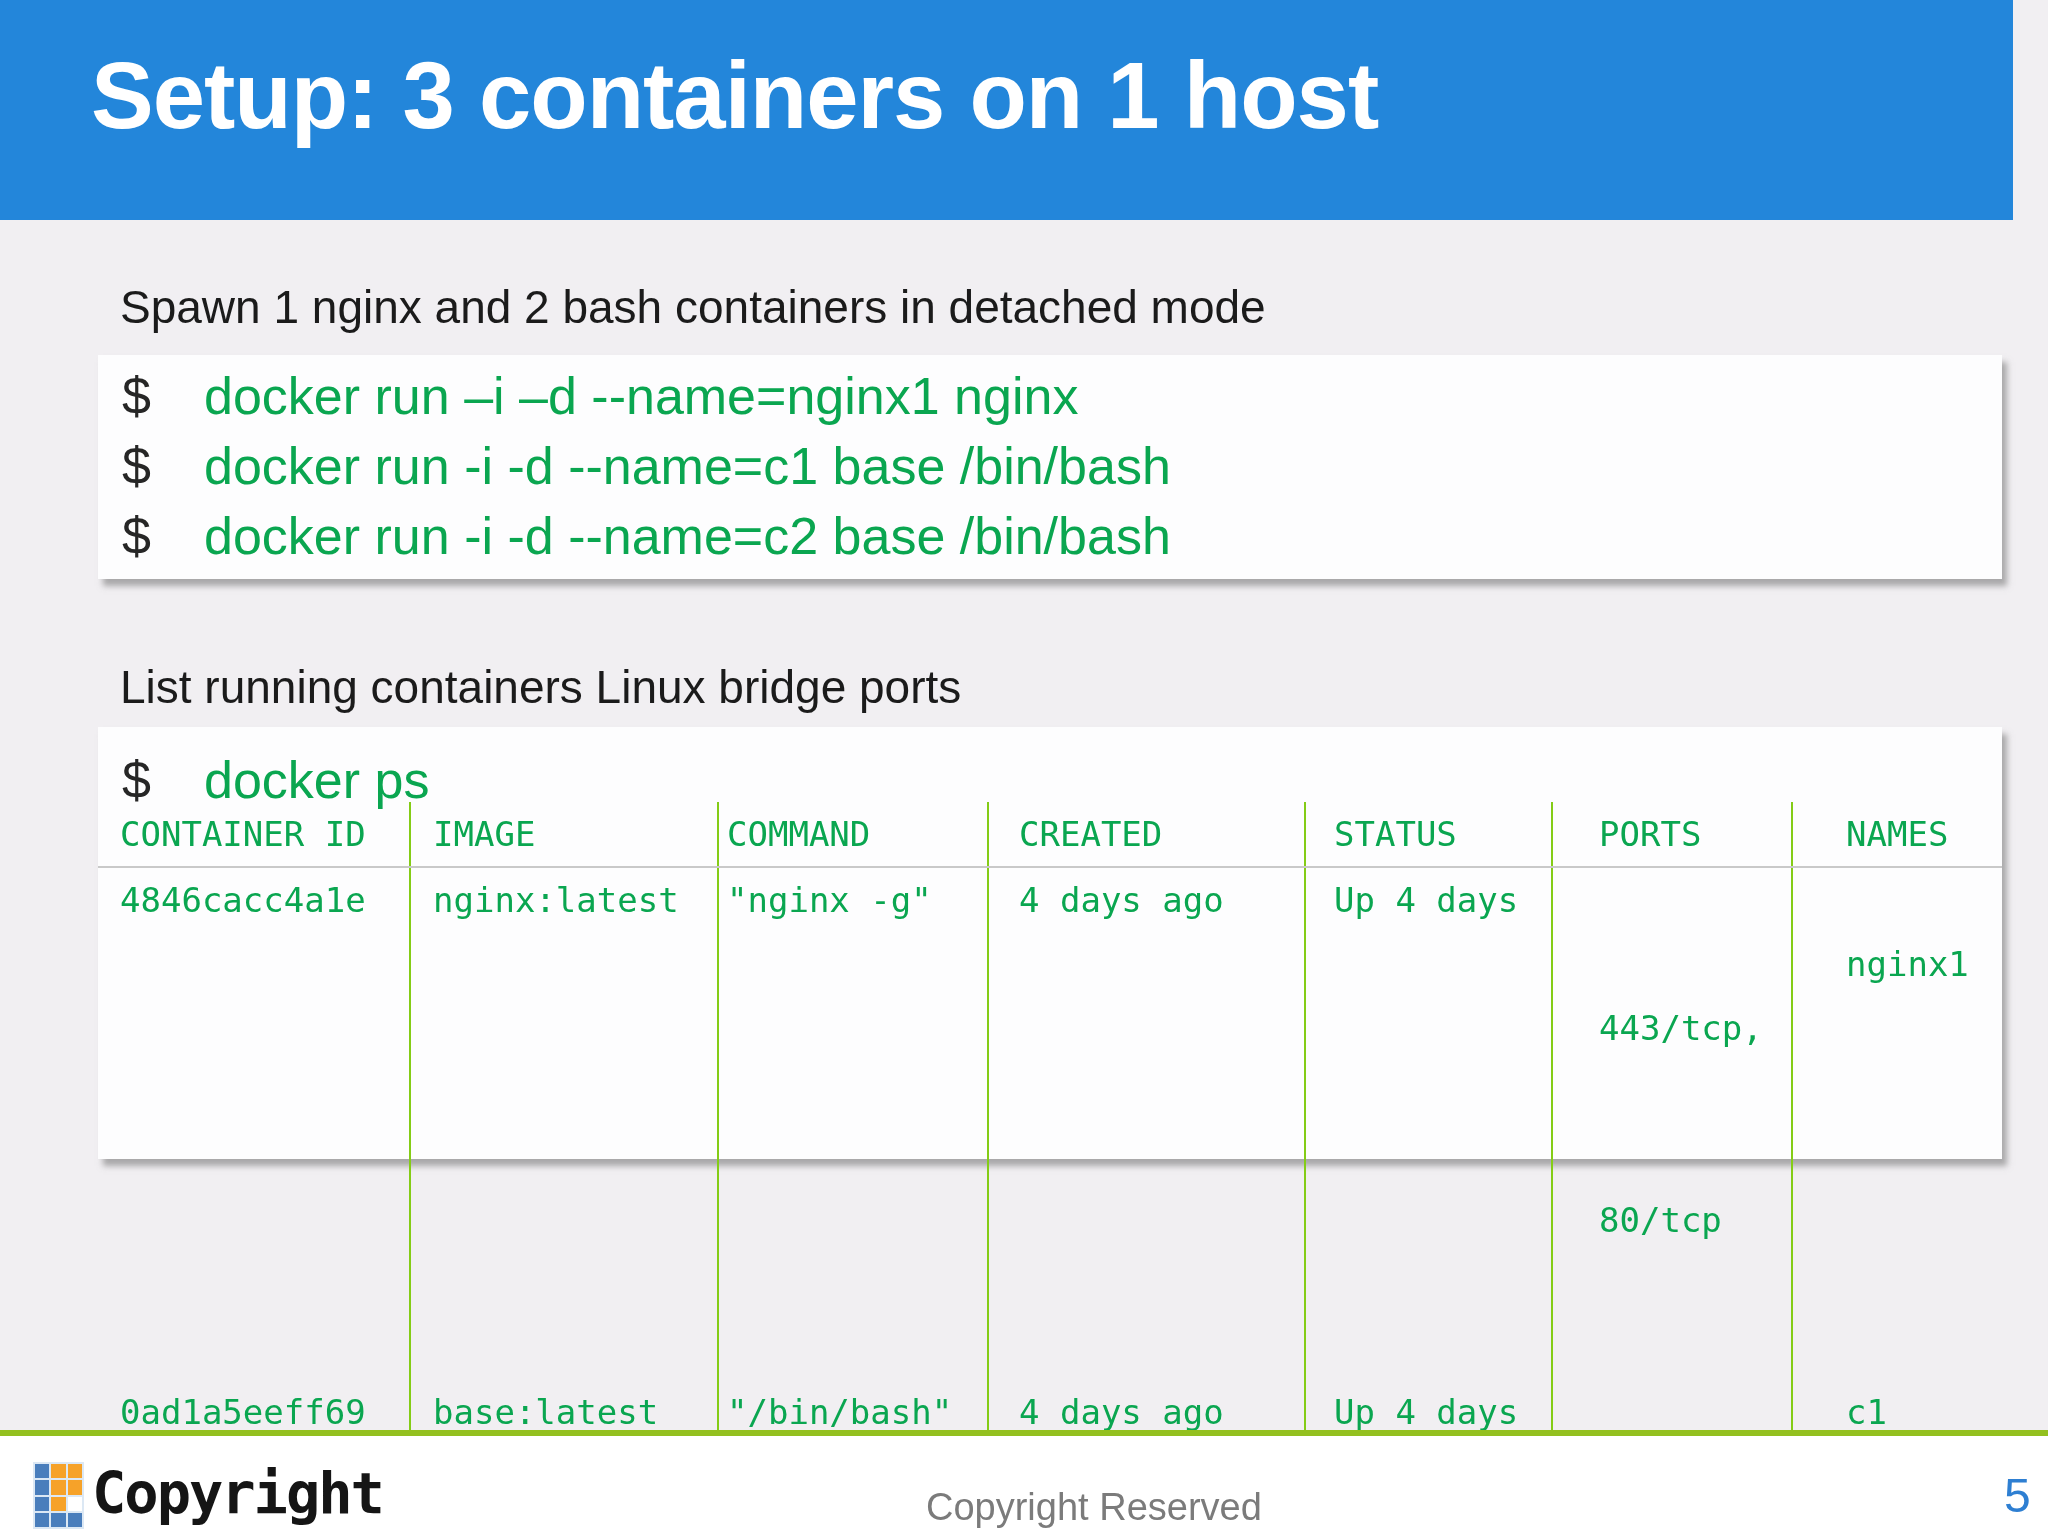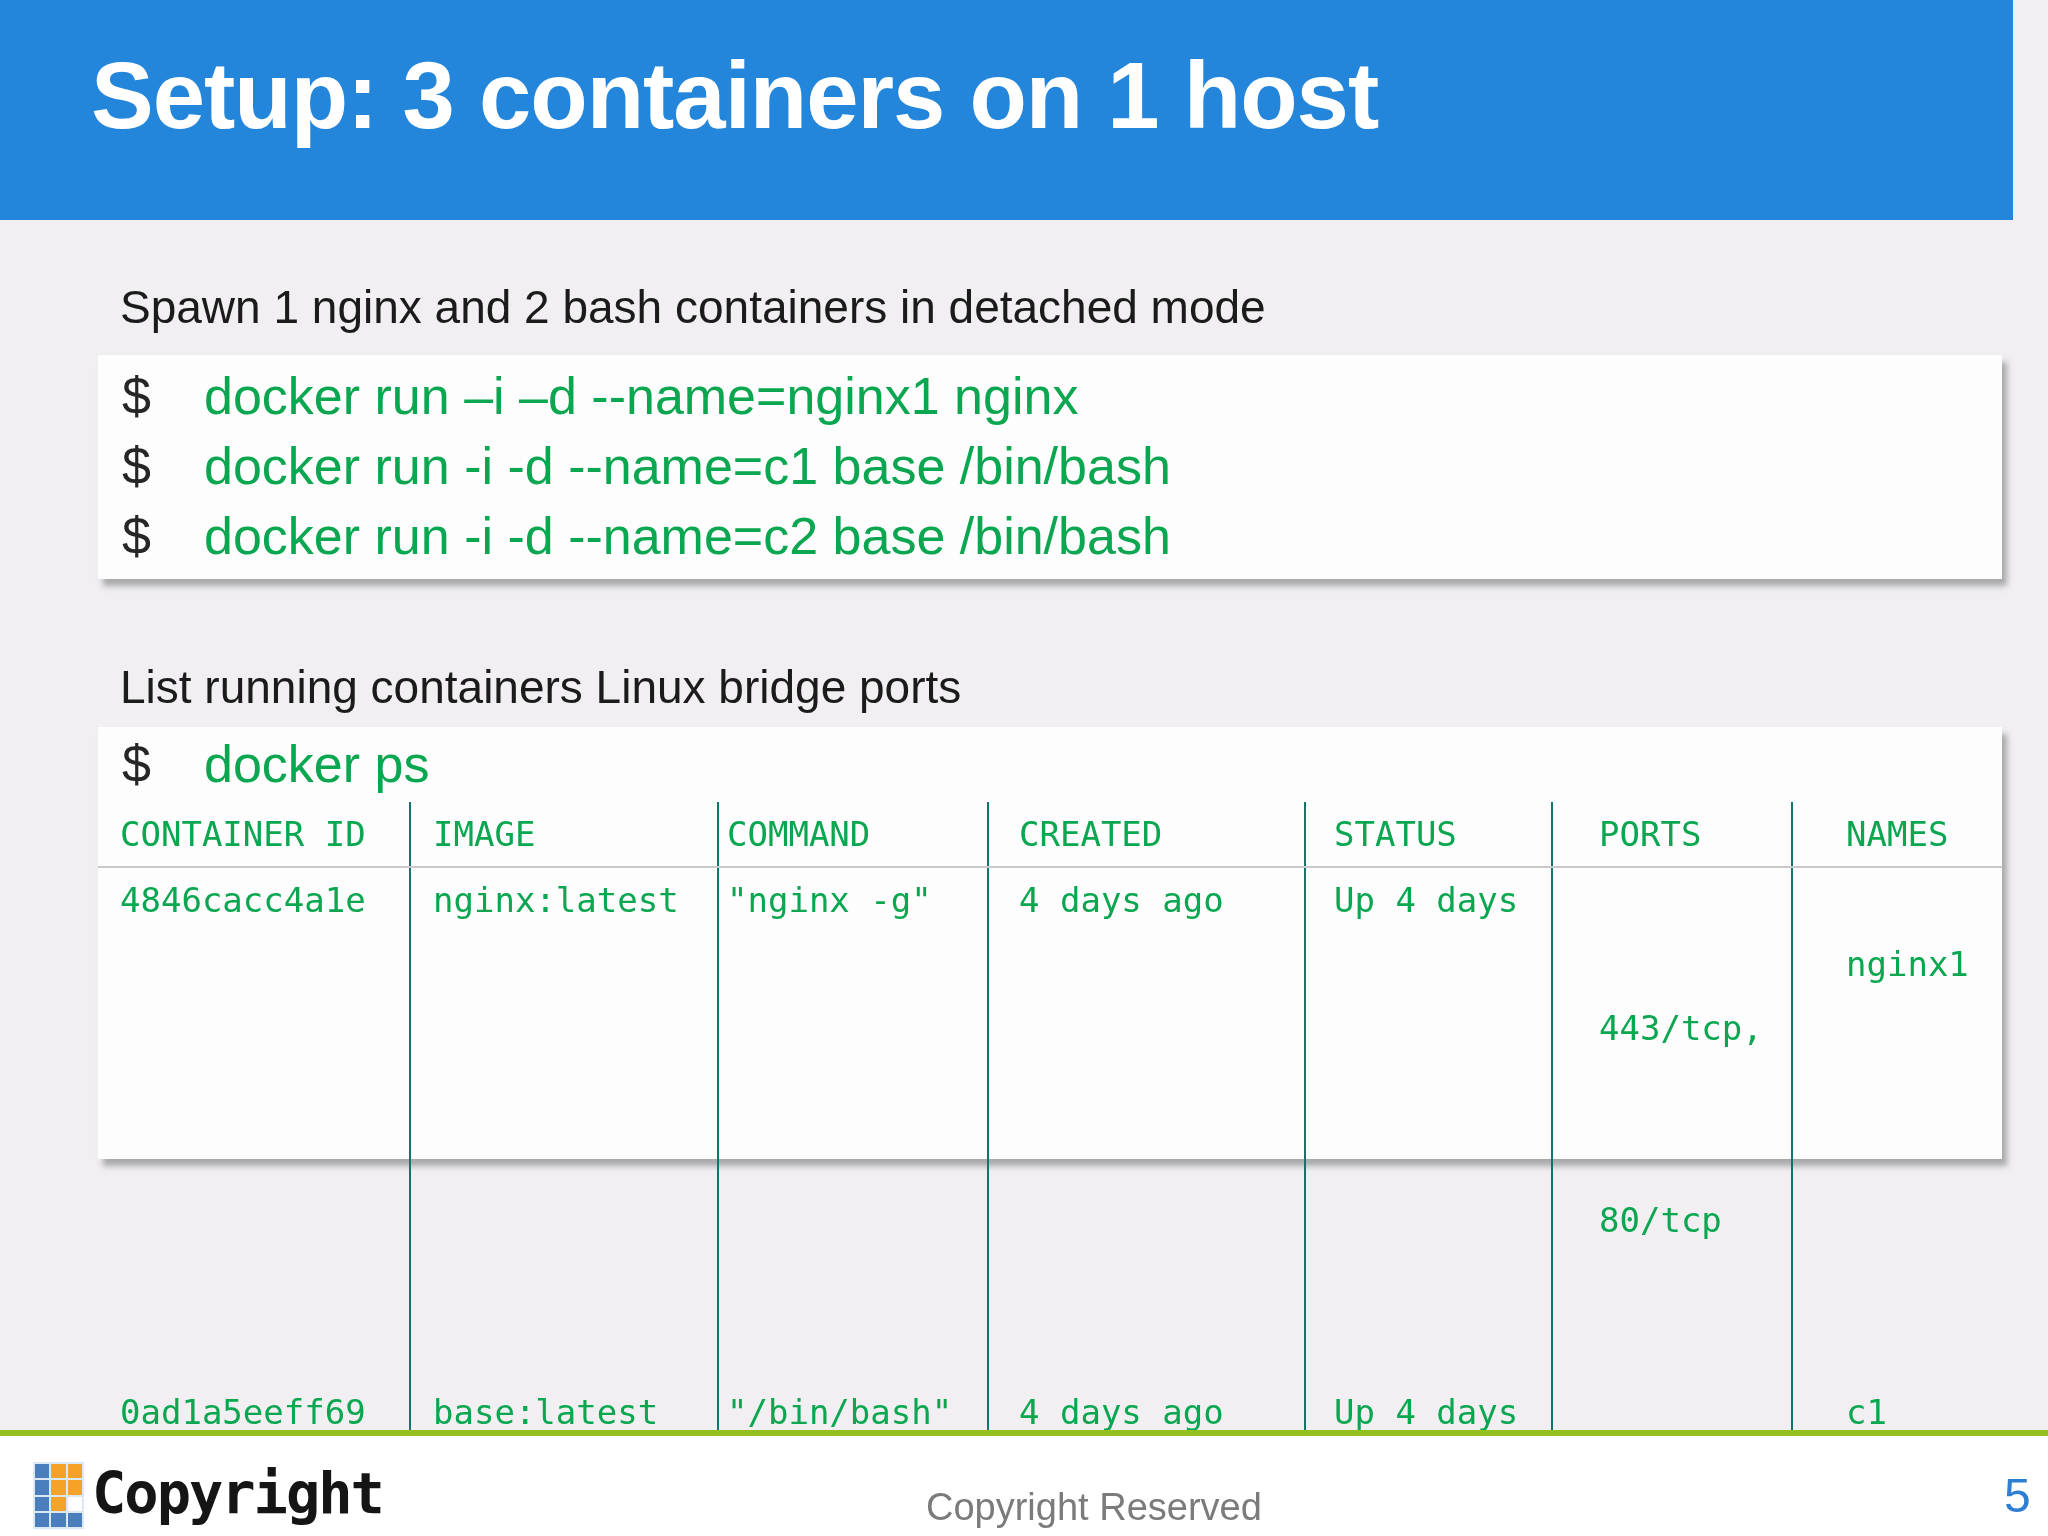--- a/index.html
+++ b/index.html
@@ -38,32 +38,32 @@
   .box2 { top:727px; height:432px; }
 
   .codeline {
     font-family:Liberation Sans, sans-serif;
     font-size:52px; line-height:70px;
     padding-left:24px; white-space:pre;
   }
   .prompt { color:#262626; display:inline-block; width:82px; }
   .cmd { color:#0aa650; }
 
-  .psline { padding-top:2px; }
+  .psline { padding-top:18px; }
 
   
   table.ps {
     position:absolute; left:0; top:75px; width:1904px;
     border-collapse:collapse; table-layout:fixed;
   }
   table.ps th, table.ps td {
     font-family:"DejaVu Sans Mono", monospace;
     font-size:34px; line-height:64px; font-weight:normal;
     color:#0aa650; text-align:left; vertical-align:top; white-space:pre;
-    border-right:2px solid #0f766e;
+    border-right:2px solid #84cc16;
   }
   table.ps th { height:60px; border-bottom:2px solid #c9c9c9; }
   table.ps .lastcol { border-right:none; }
   tr.r1 td { height:128px; }
   tr.r2 td { height:64px; }
   tr.r3 td { height:64px; padding-bottom:12px; }
   .p1 { padding-left:22px; } .p2 { padding-left:22px; } .p3 { padding-left:8px; }
   .p4 { padding-left:30px; } .p5 { padding-left:28px; } .p6 { padding-left:46px; }
   .p7 { padding-left:53px; }
   .names-shift { padding-top:64px; }

